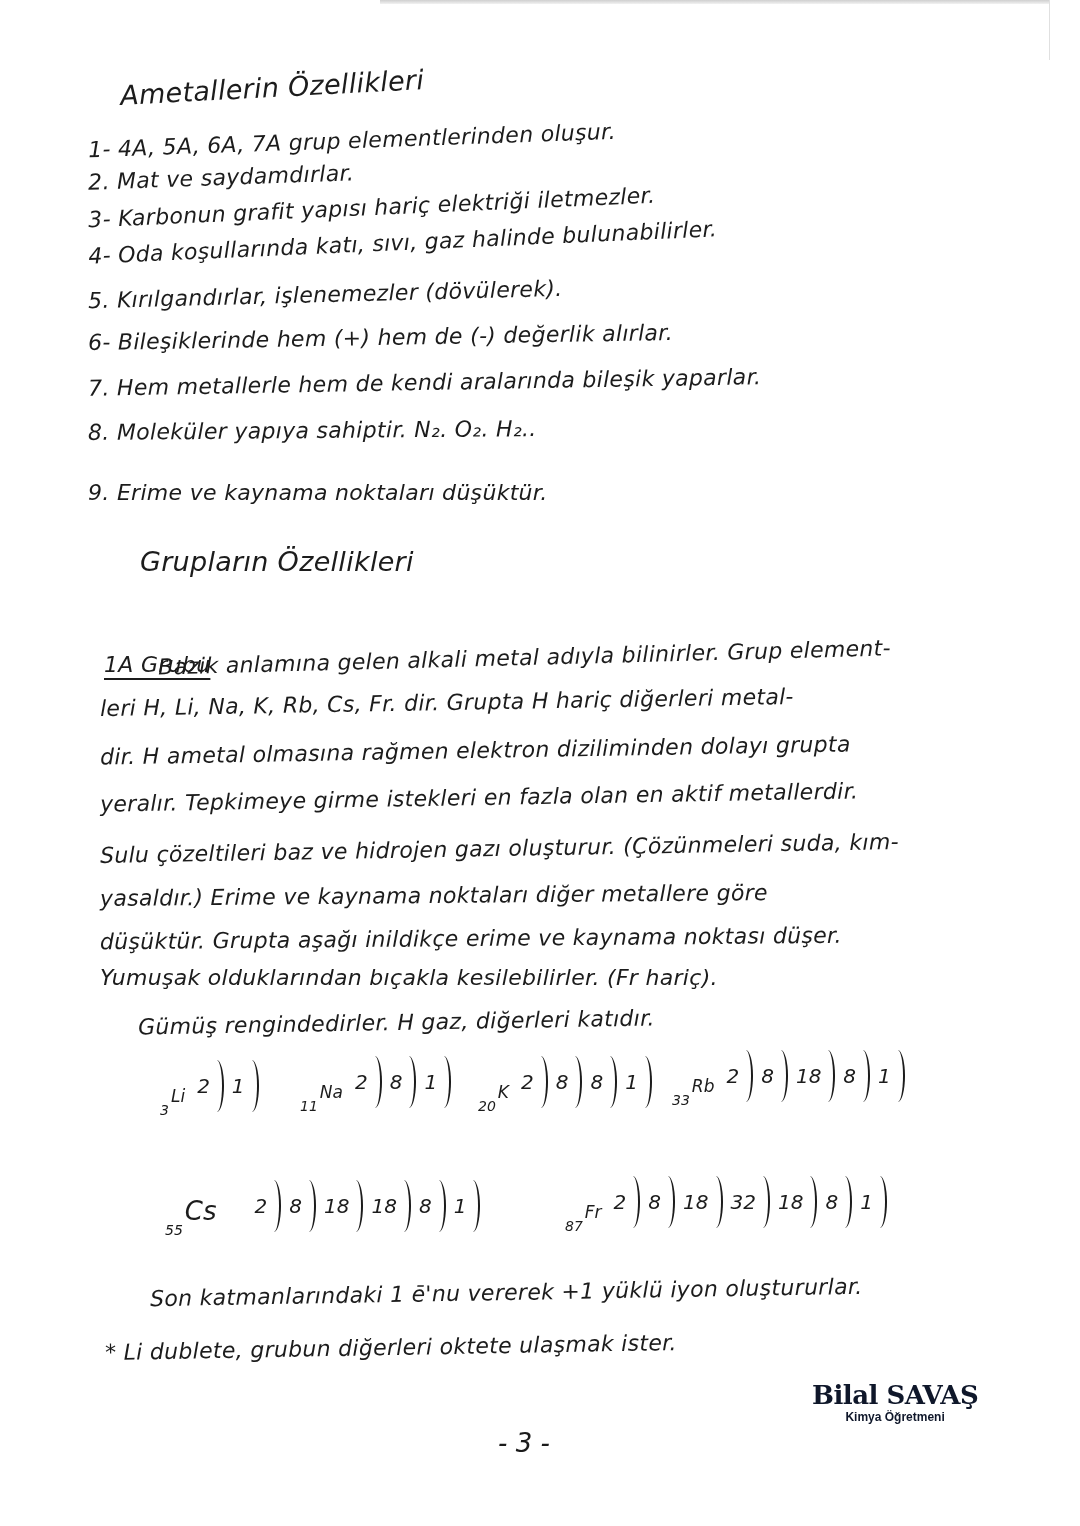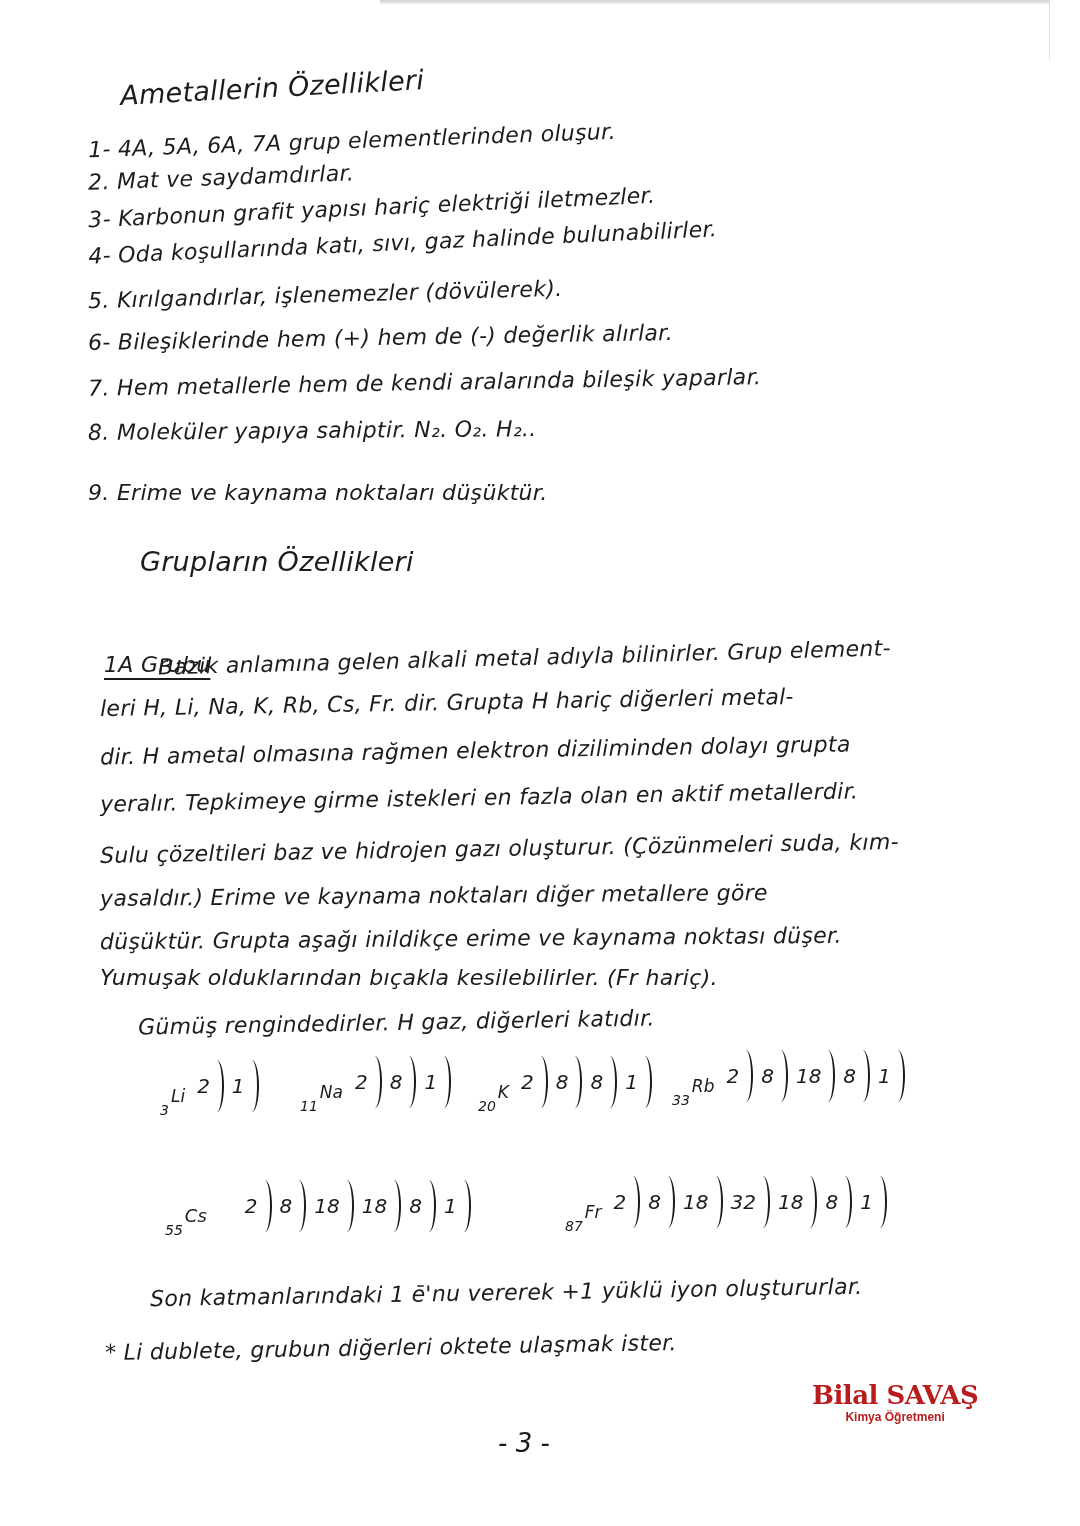--- a/index.html
+++ b/index.html
@@ -15,21 +15,21 @@
     .para { font-size: 22px; }
     .underline { text-decoration: underline; text-underline-offset: 6px; margin-top: 27px; }
     .config { position: absolute; display: flex; align-items: flex-end; font-style: oblique;
               font-family: "DejaVu Sans", sans-serif; color: #1c1c1c; }
     .config .z { font-size: 14px; margin-right: 2px; transform: translateY(6px); }
     .config .sym { font-size: 17px; margin-right: 10px; transform: translateY(-6px); }
     .config .shell { display: flex; align-items: center; font-size: 20px; }
     .config .shell .n { padding: 0 2px; }
     .config .shell .arc { display: inline-block; width: 10px; height: 52px; border-right: 2px solid #1c1c1c;
                           border-radius: 0 60% 60% 0 / 0 50% 50% 0; margin-right: 6px; }
-    .stamp { position: absolute; left: 812px; top: 1380px; text-align: center; color: #b91c1c; }
+    .stamp { position: absolute; left: 812px; top: 1380px; text-align: center; color: #0f172a; }
     .stamp .name { font-family: "DejaVu Serif", serif; font-weight: bold; font-size: 26px; letter-spacing: -0.5px; }
     .stamp .role { font-family: "Liberation Sans", sans-serif; font-weight: bold; font-size: 12px; }
     .page-num { position: absolute; left: 498px; top: 1428px; font-size: 26px; font-style: oblique; }
   </style>
 </head>
 <body>
 
 <div class="top-edge"></div>
 <div class="right-edge"></div>
 
@@ -106,21 +106,21 @@
       <span class="n">18</span>
       <span class="arc"></span>
       <span class="n">8</span>
       <span class="arc"></span>
       <span class="n">1</span>
       <span class="arc"></span>
     </span>
 </div>
 <div class="config" style="left:165px; top:1180px;">
   <span class="z">55</span>
-  <span class="sym" style="font-size:18px; margin-right:36px;">Cs</span>
+  <span class="sym" style="font-size:26px; margin-right:36px;">Cs</span>
   <span class="shell">
       <span class="n">2</span>
       <span class="arc"></span>
       <span class="n">8</span>
       <span class="arc"></span>
       <span class="n">18</span>
       <span class="arc"></span>
       <span class="n">18</span>
       <span class="arc"></span>
       <span class="n">8</span>

